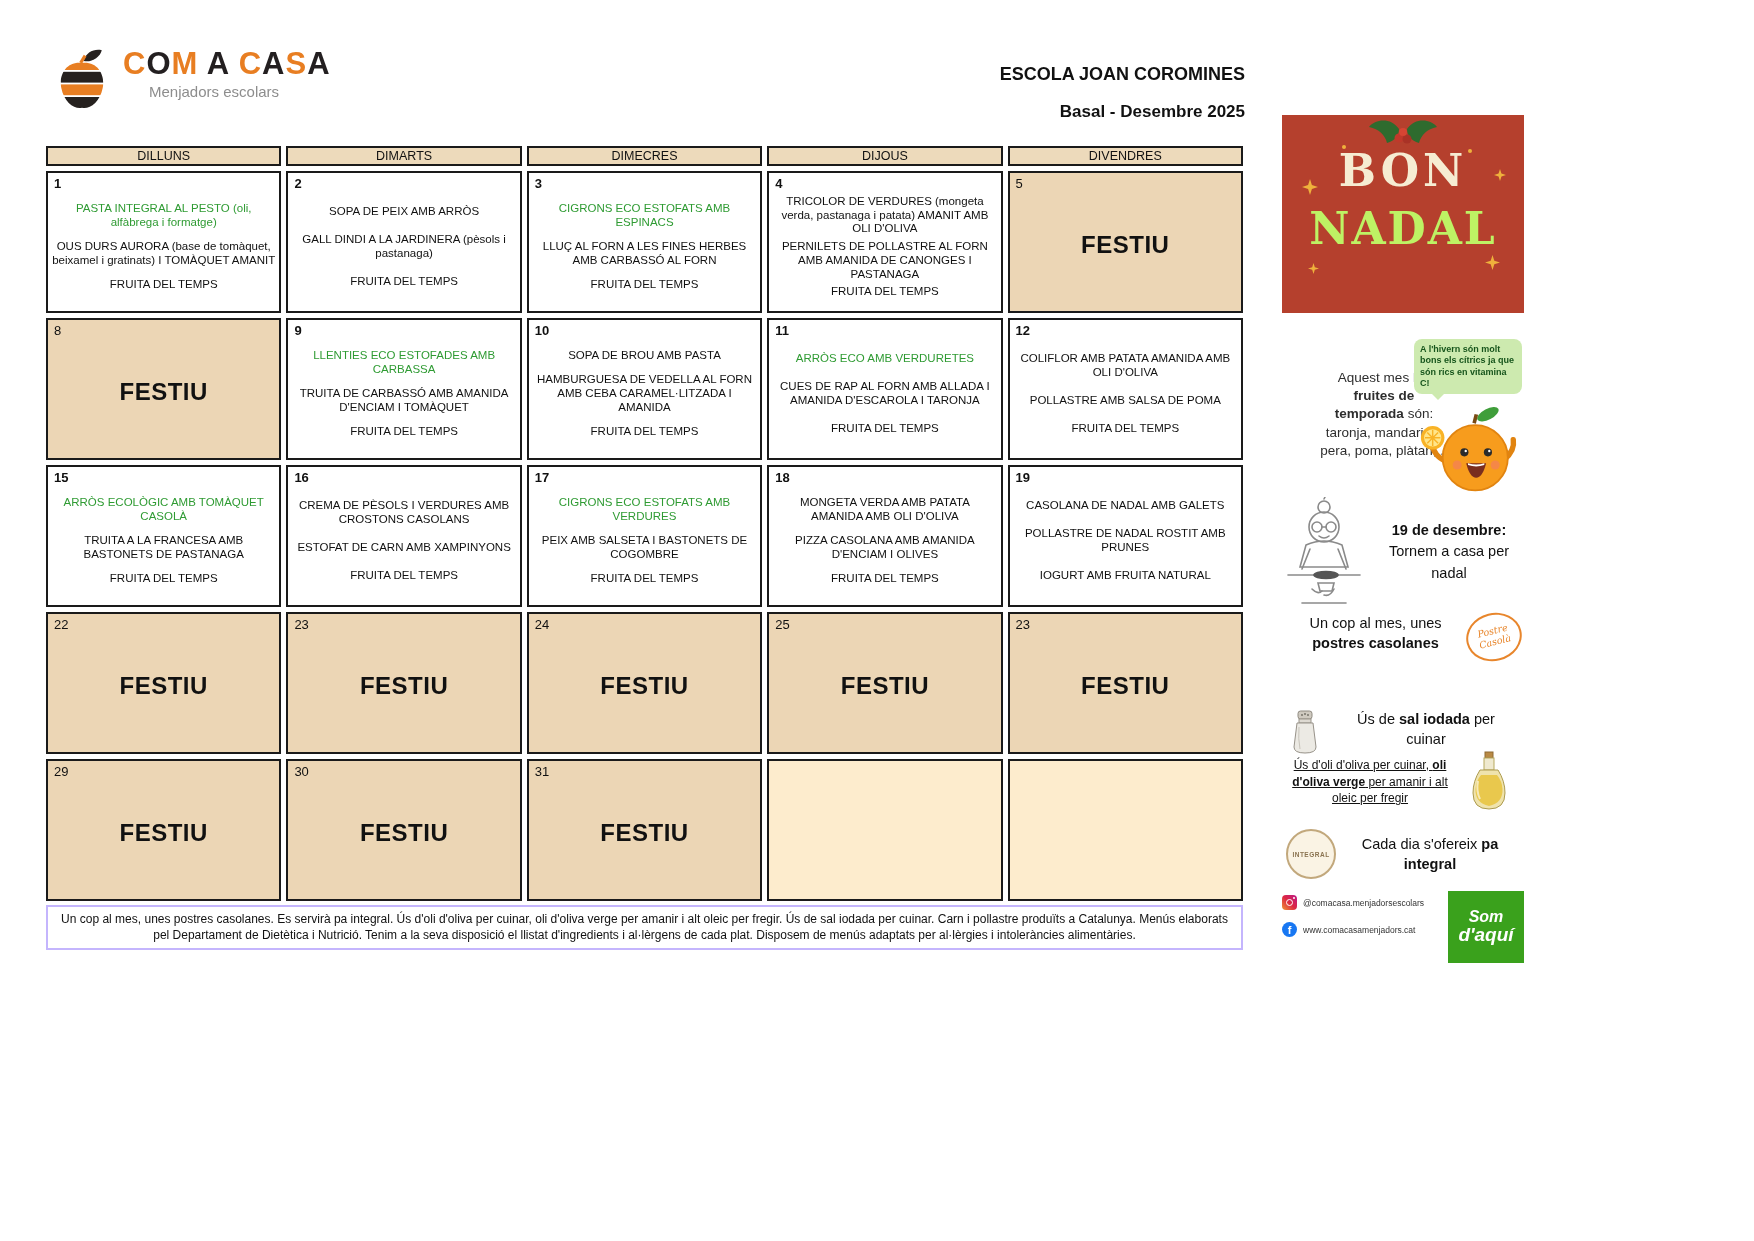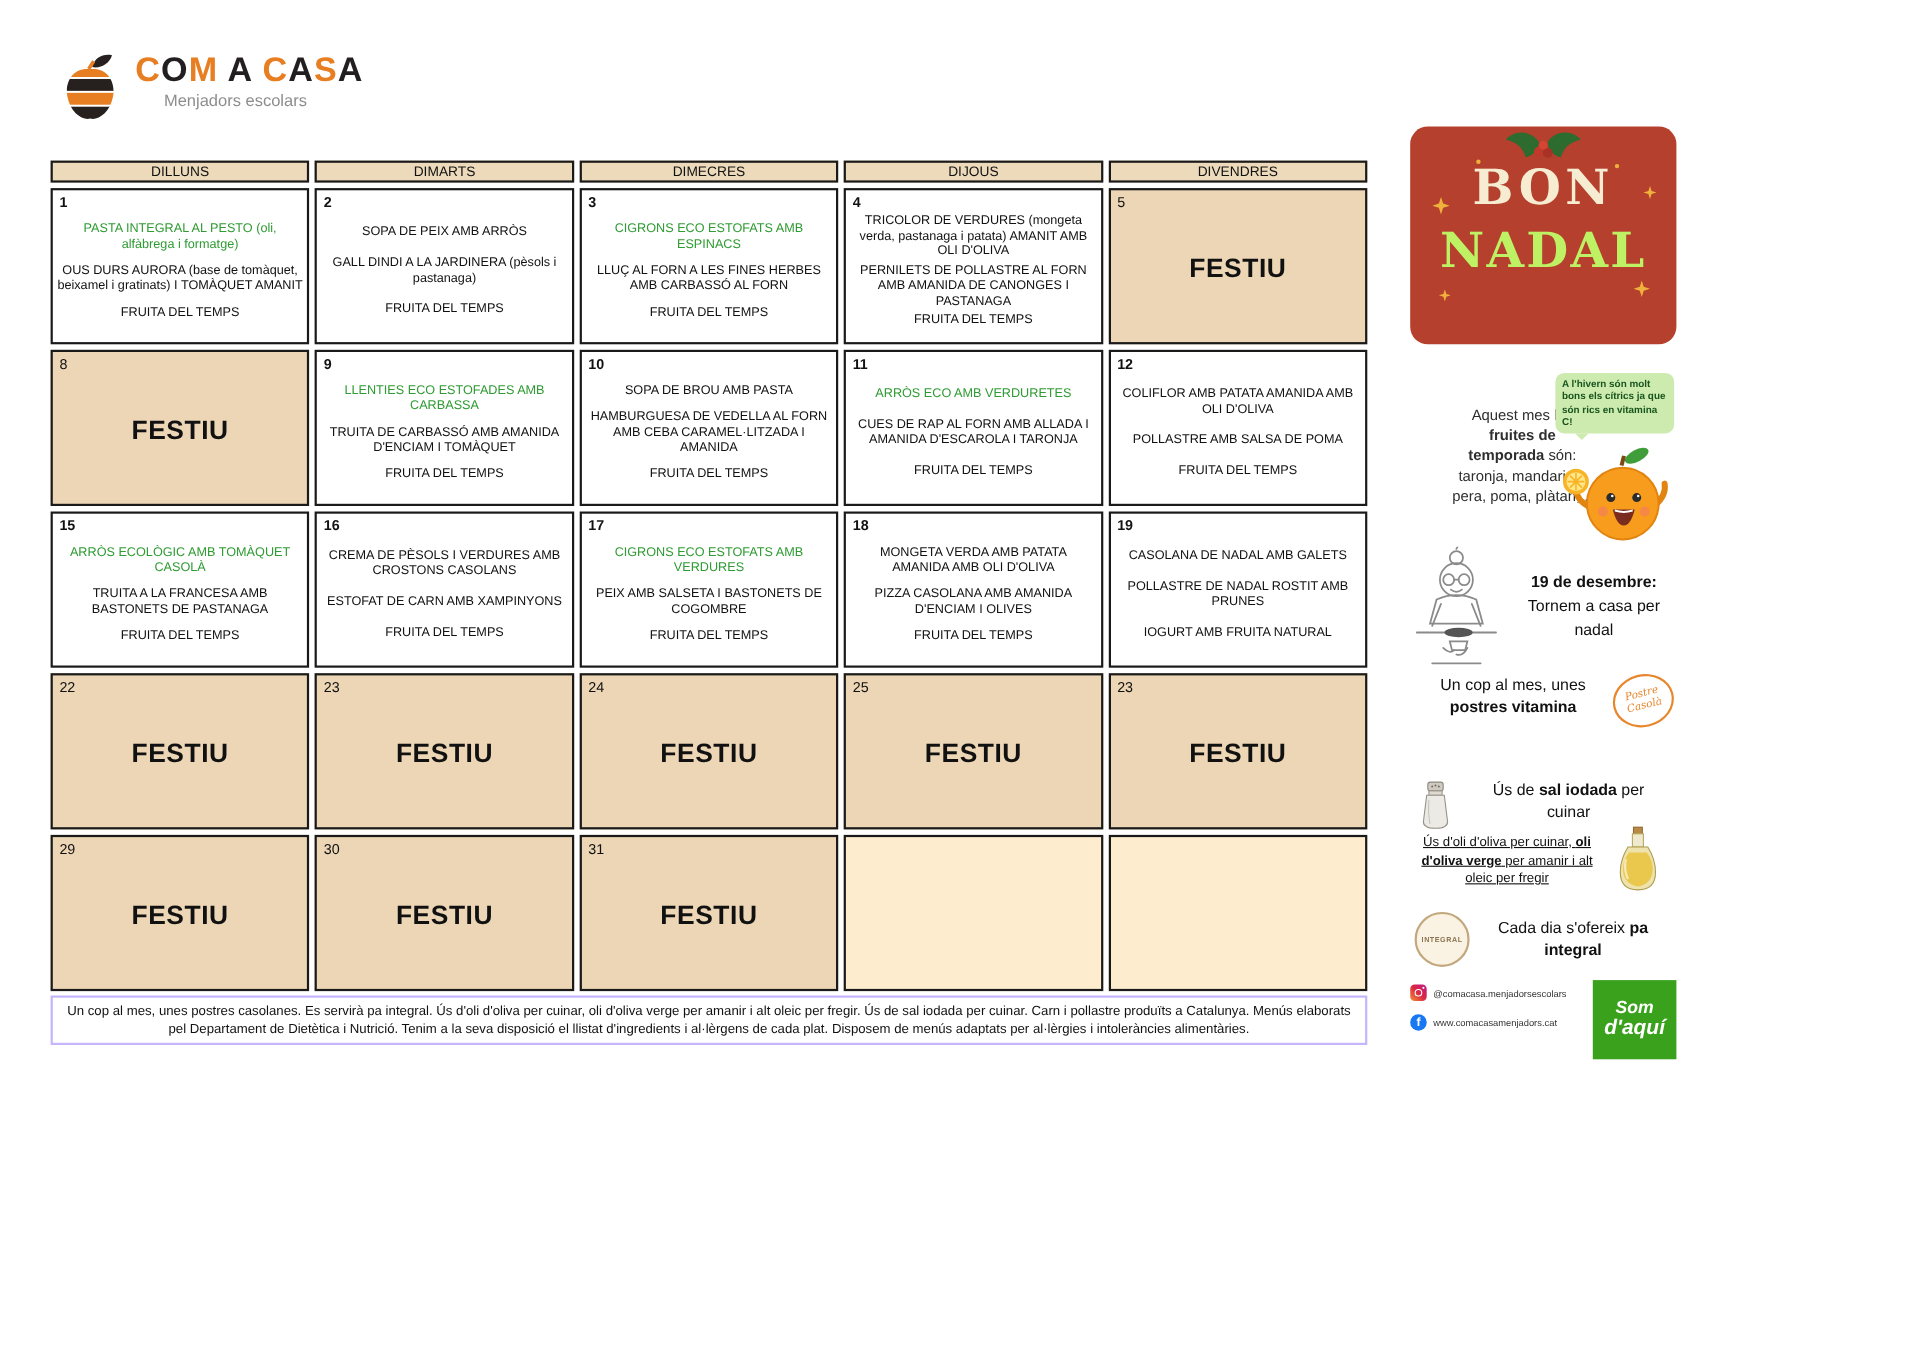--- a/index.html
+++ b/index.html
@@ -33,21 +33,21 @@
           font-size:24px;margin-top:-12px;letter-spacing:.5px;}
 
   
   .footer{position:absolute;left:46px;top:905px;width:1197px;box-sizing:border-box;
           border:2px solid #c4b5fd;padding:5px 10px;font-size:12px;line-height:1.3;
           text-align:center;}
 
   
   .sidebar{position:absolute;left:1282px;top:115px;width:242px;height:860px;}
   .nadal-card{position:absolute;top:0;left:0;right:0;height:198px;background:#b5402d;
-              border-radius:16px;overflow:hidden;}
+              border-radius:0;overflow:hidden;}
   .nadal-l1{position:absolute;top:30px;width:100%;text-align:center;
             font-family:"DejaVu Serif",serif;font-weight:bold;font-size:44px;
             color:#f6ecd2;letter-spacing:4px;}
   .nadal-l2{position:absolute;top:88px;width:100%;text-align:center;
             font-family:"DejaVu Serif",serif;font-weight:bold;font-size:44px;
             color:#bef264;letter-spacing:2px;}
   .holly{position:absolute;top:2px;left:50%;transform:translateX(-50%);}
   .spark{position:absolute;background:#efb13c;
          clip-path:polygon(50% 0,62% 38%,100% 50%,62% 62%,50% 100%,38% 62%,0 50%,38% 38%);}
   .dotspark{position:absolute;background:#efb13c;border-radius:50%;}
@@ -118,20 +118,24 @@
         <rect x="0" y="40" width="60" height="12" fill="#e87e22"></rect>
         <rect x="0" y="54" width="60" height="14" fill="#26211f"></rect>
       </g>
       <path d="M32 14 C34 4 44 0 52 2 C50 10 40 16 32 14 Z" fill="#26211f"></path>
       <path d="M27 15 l5 -8 l3 2 l-5 8 z" fill="#e87e22"></path>
     </svg>
     <div>
       <div class="logo-title"><span style="color: rgb(232, 126, 34);">C</span><span style="color: rgb(35, 31, 32);">O</span><span style="color: rgb(232, 126, 34);">M</span><span> </span><span style="color: rgb(35, 31, 32);">A</span><span> </span><span style="color: rgb(232, 126, 34);">C</span><span style="color: rgb(35, 31, 32);">A</span><span style="color: rgb(232, 126, 34);">S</span><span style="color: rgb(35, 31, 32);">A</span></div>
       <div class="logo-sub">Menjadors escolars</div>
     </div>
+  </div>
+  <div class="titles">
+    <div class="school">ESCOLA JOAN COROMINES</div>
+    <div class="period">Basal - Desembre 2025</div>
   </div>
 
   <div class="calendar">
       <div class="dayhead">DILLUNS</div>
       <div class="dayhead">DIMARTS</div>
       <div class="dayhead">DIMECRES</div>
       <div class="dayhead">DIJOUS</div>
       <div class="dayhead">DIVENDRES</div>
       <div class="cell menu">
         <div class="num">1</div>
@@ -344,21 +348,21 @@
           <ellipse cx="44" cy="78" rx="12" ry="3.5" fill="#555" stroke="#555"></ellipse>
           <path d="M36 86 h16 l-2 8 h-12 z"></path>
           <path d="M30 92 q6 6 10 2 M52 92 q-4 8 -10 6"></path>
           <line x1="20" y1="106" x2="64" y2="106"></line>
         </g>
       </svg>
       <div class="dtext"><b>19 de desembre:</b> Tornem a casa per nadal</div>
     </div>
 
     <div class="postres">
-      <div class="ptext">Un cop al mes, unes <b>postres vitamina</b></div>
+      <div class="ptext">Un cop al mes, unes <b>postres casolanes</b></div>
       <div class="stamp">
         <span>Postre</span>
         <span>Casolà</span>
       </div>
     </div>
 
     <div class="sal">
       <svg width="34" height="46" viewBox="0 0 34 46">
         <rect x="10" y="2" width="14" height="8" rx="2.5" fill="#cfcac0" stroke="#8f8a80"></rect>
         <circle cx="14" cy="6" r="0.9" fill="#6e6a62"></circle>

